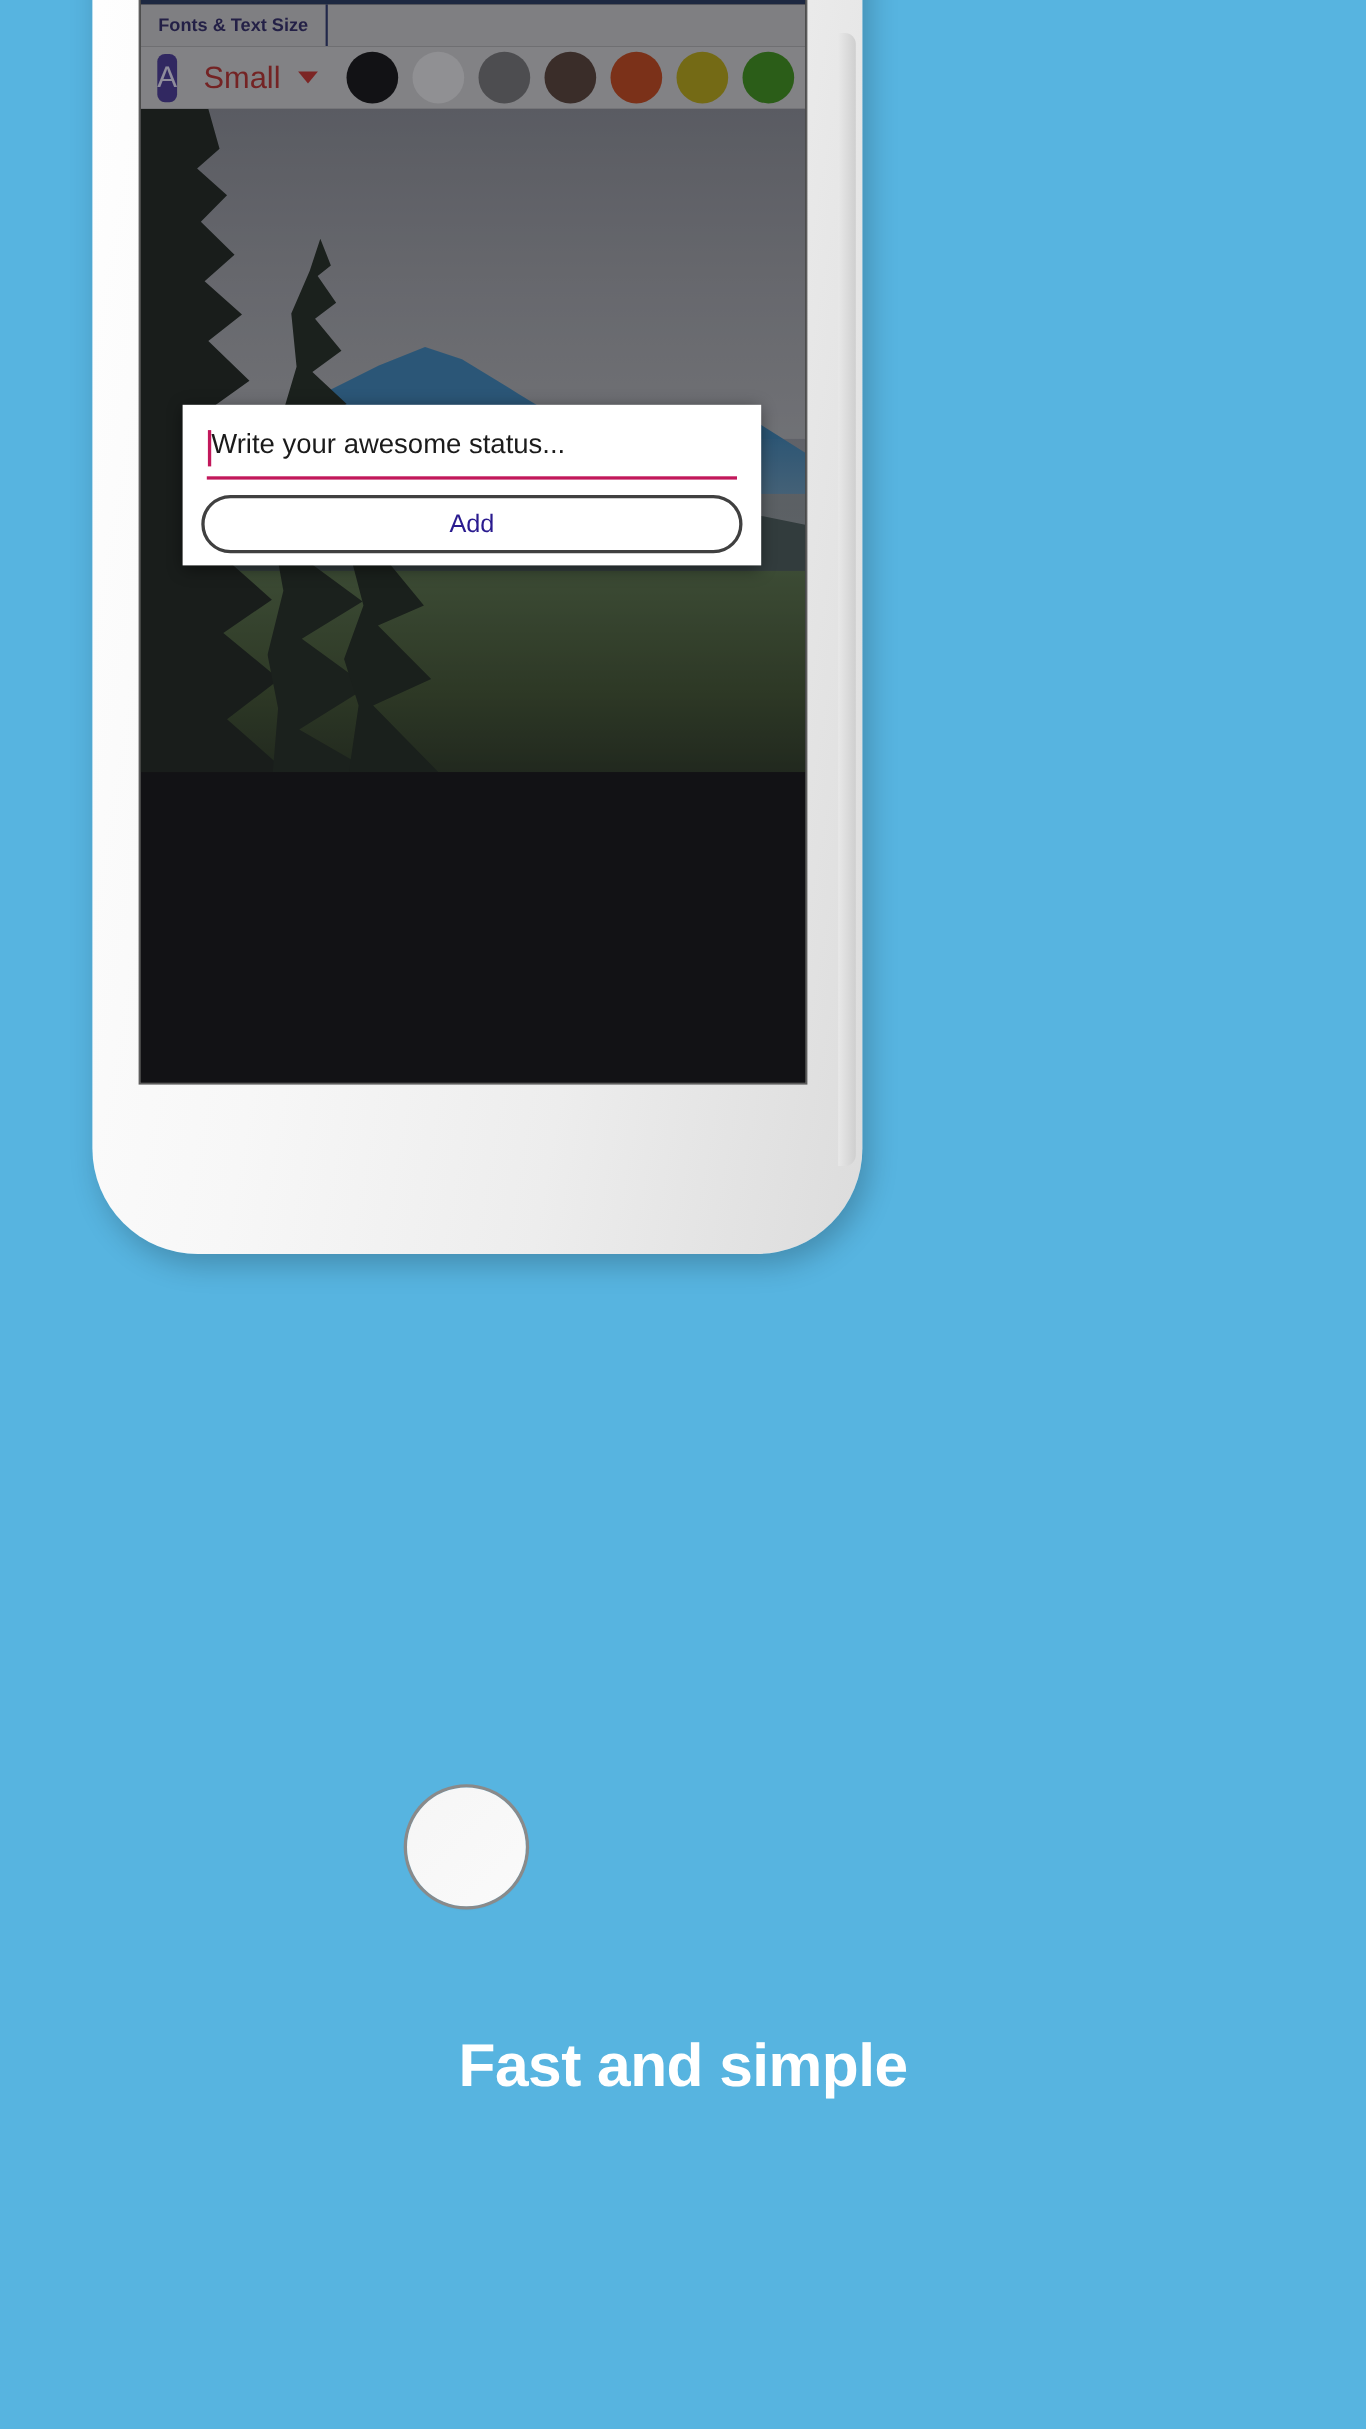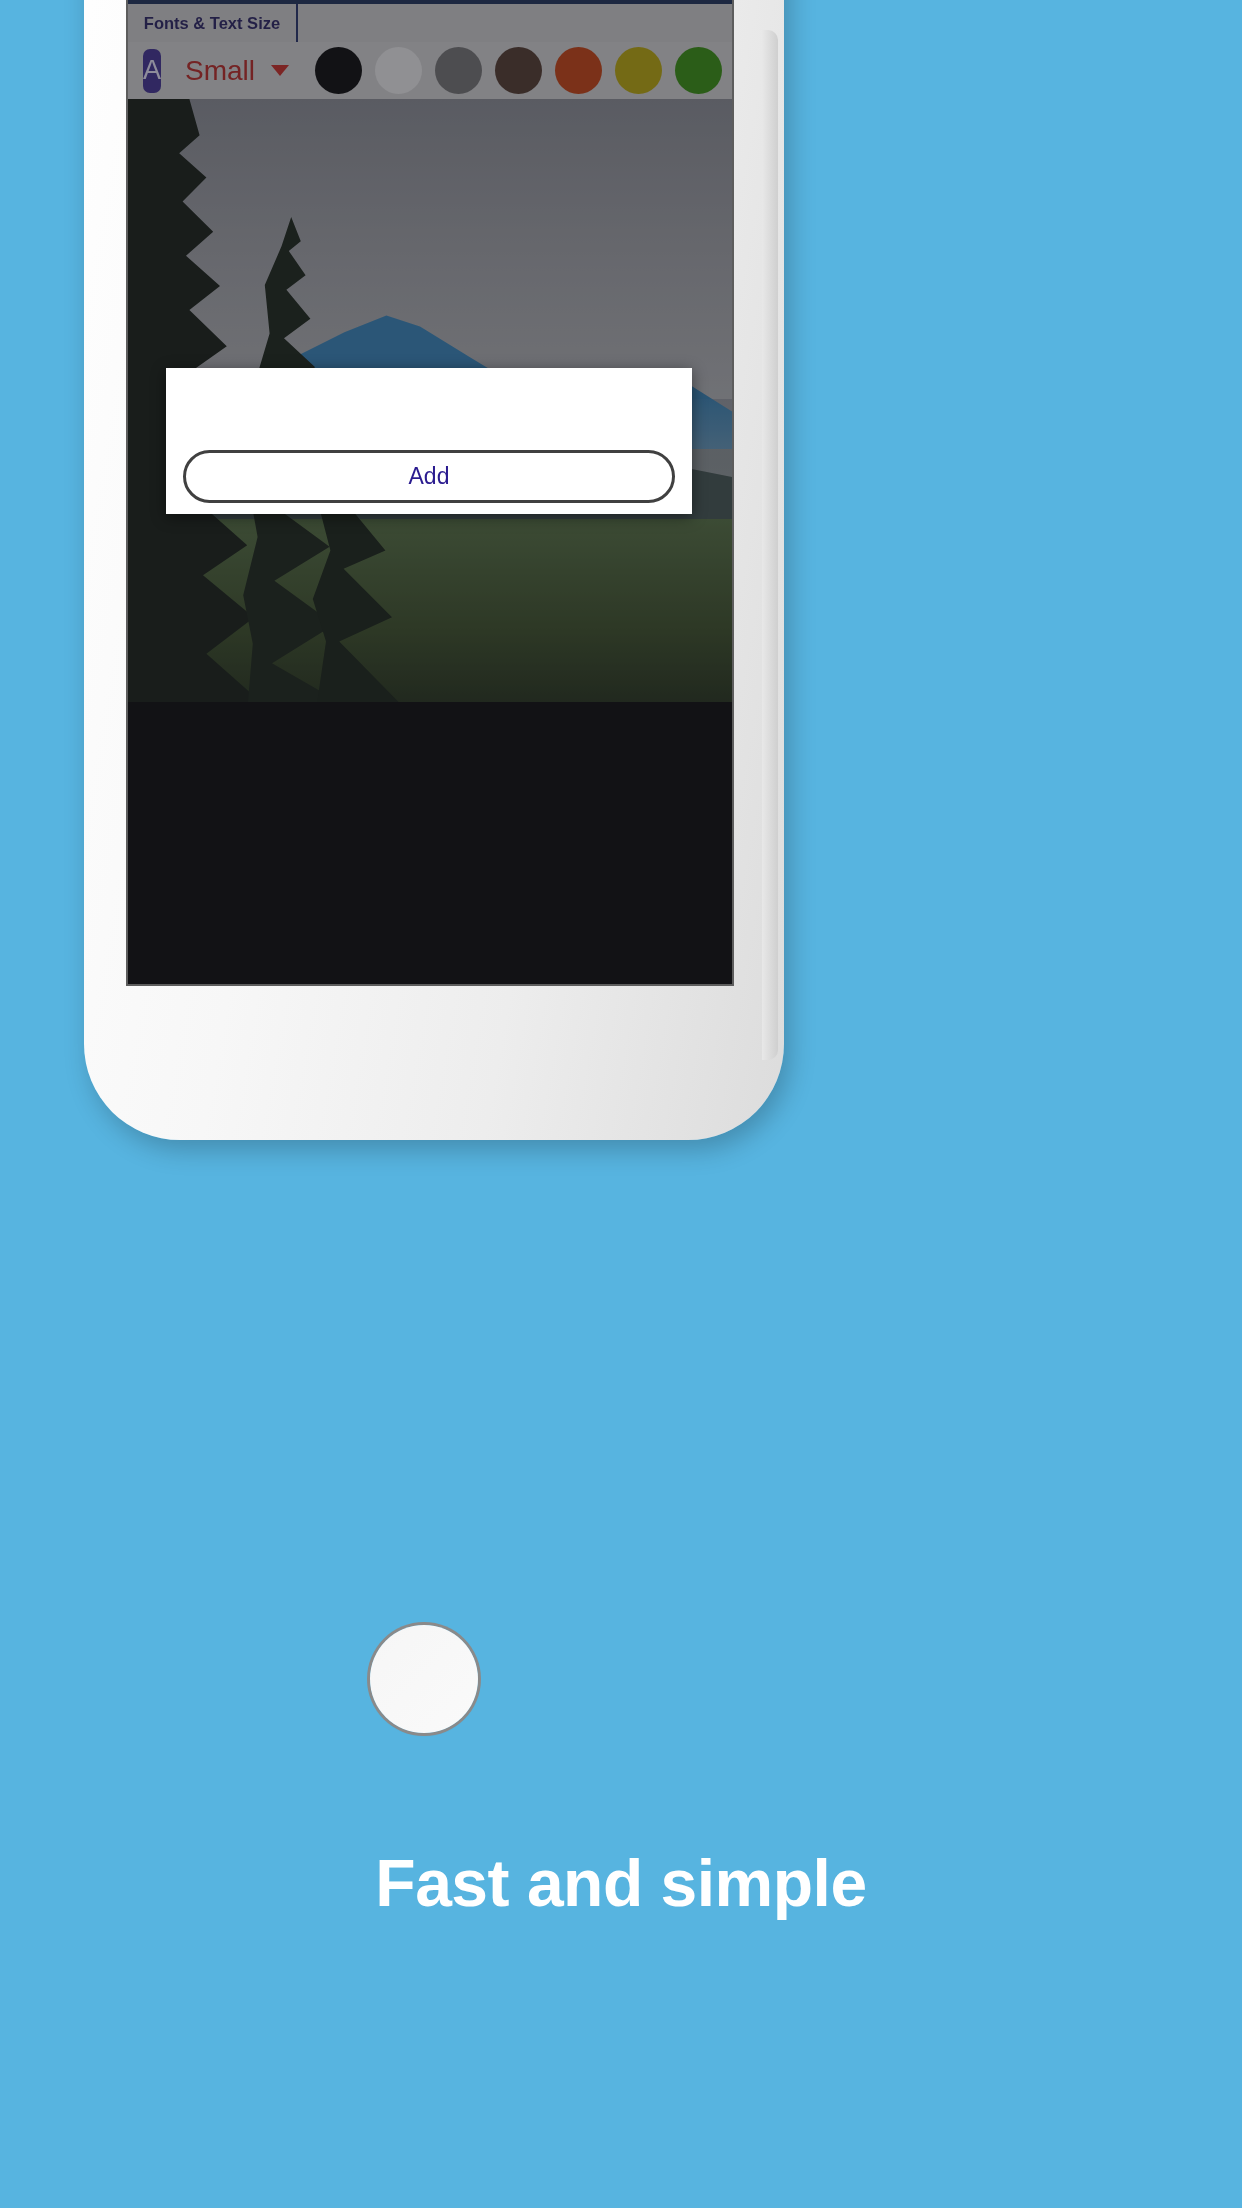--- a/index.html
+++ b/index.html
@@ -210,21 +210,21 @@
     background: linear-gradient(135deg,#f6f6f6,#fafafa);
     box-shadow: 0 0 0 3px #8a8a8a, 0 1px 3px rgba(0,0,0,.25);
   }
 
   
   #caption {
     position: absolute;
     left: 0; top: 1845px; width: 1242px;
     text-align: center;
     color: #ffffff;
-    font-size: 66px;
+    font-size: 55px;
     font-weight: bold;
     letter-spacing: -0.5px;
     font-family: "Liberation Sans", sans-serif;
   }
 </style>
 </head>
 <body>
 
 <div id="phone-frame">
 
@@ -274,20 +274,25 @@
     <div id="tree-left"></div>
     <div id="tree-mid"></div>
     <div id="tree-fg2"></div>
   </div>
 
   <div id="black-area"></div>
 
   <div id="scrim"></div>
 
   <div id="dialog">
+    <div id="status-input-wrap">
+      <div id="input-caret"></div>
+      <input id="status-input" type="text" placeholder="Write your awesome status..." style="">
+      <div id="input-underline"></div>
+    </div>
     <div id="add-button">Add</div>
   </div>
 
 </div>
 
 <div id="home-button"></div>
 
 <div id="caption">Fast and simple</div>
 
 </body></html>

